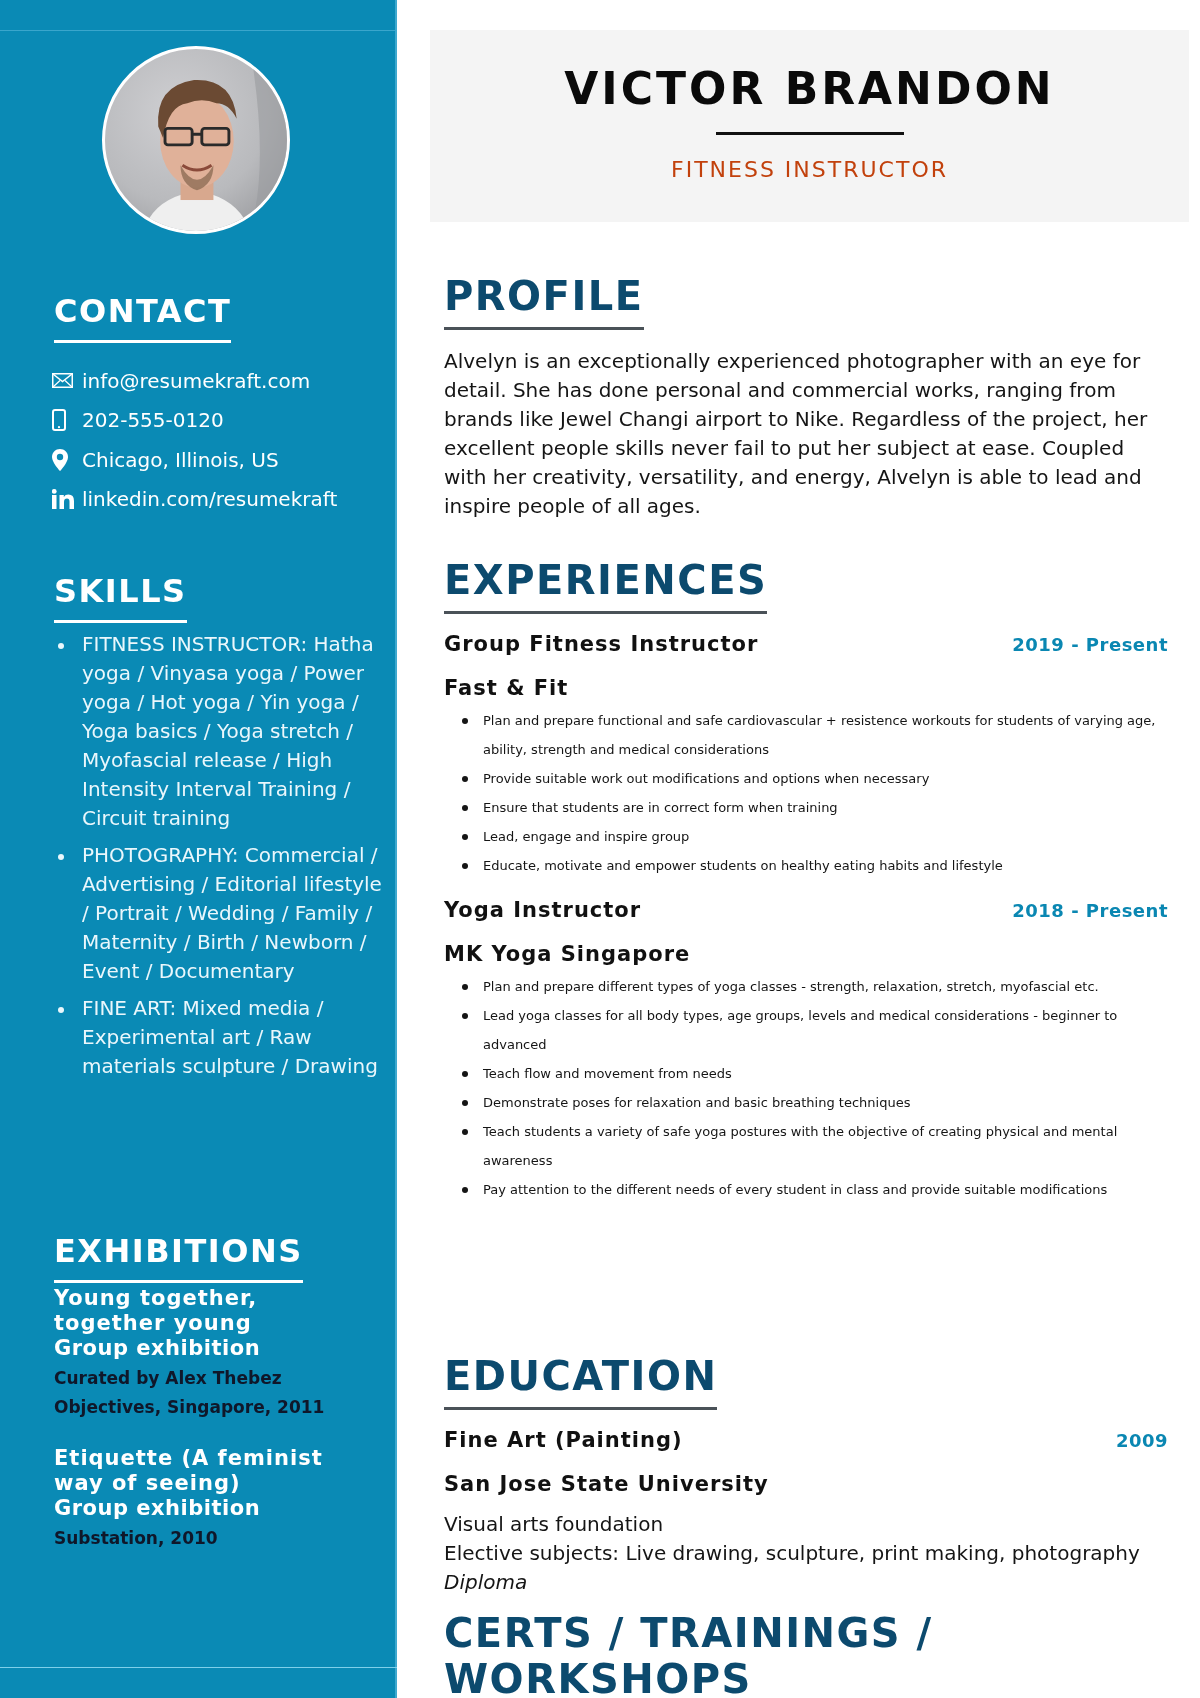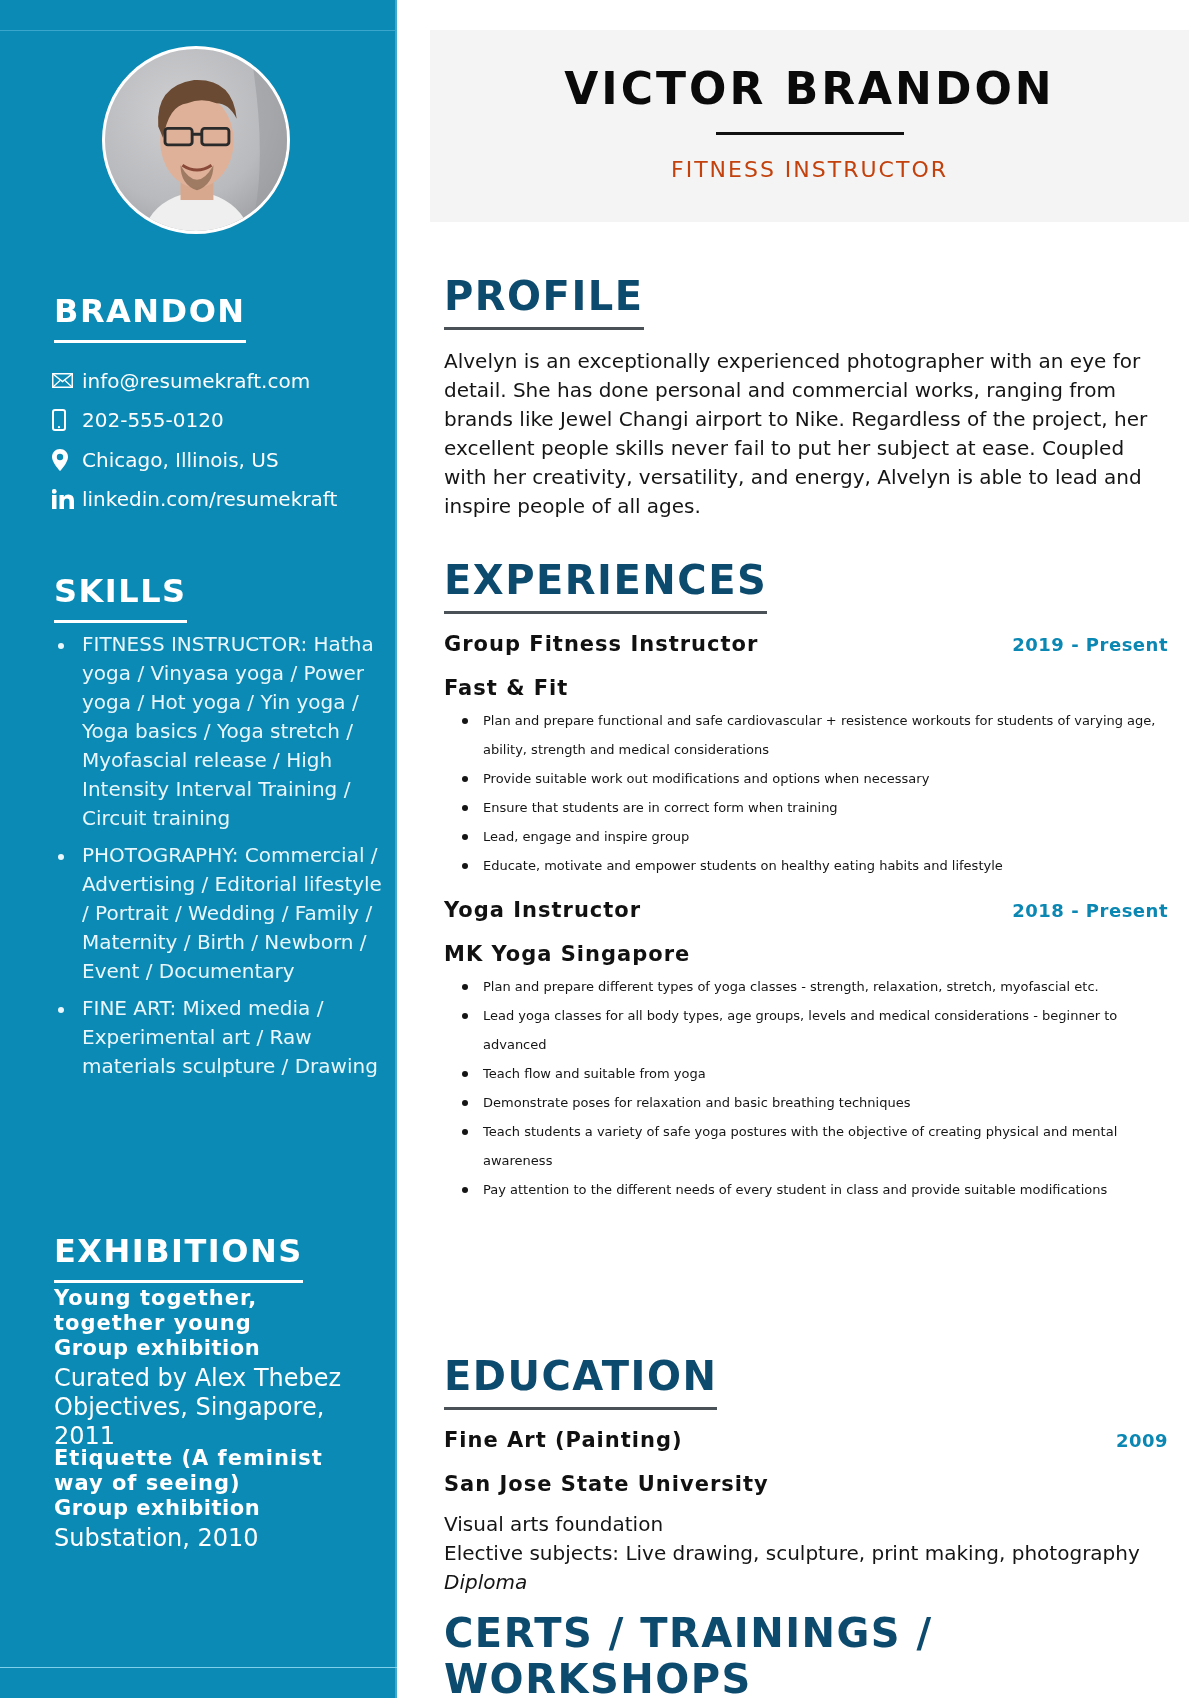--- a/index.html
+++ b/index.html
@@ -31,21 +31,21 @@
   .contact-list .ic { width: 30px; display: inline-flex; align-items: center; justify-content: flex-start; }
   .contact-list .ic svg { display: block; }
 
   .skills { position: absolute; left: 52px; top: 630px; width: 330px; list-style: none; }
   .skills li { position: relative; padding-left: 30px; font-size: 20px; line-height: 29px; color: #eaf7fc; margin-bottom: 8px; }
   .skills li::before { content: ""; position: absolute; left: 6px; top: 13px; width: 6px; height: 6px; border-radius: 50%; background: #eaf7fc; }
 
   .exhibit { position: absolute; left: 54px; width: 320px; color: #fff; }
   .exhibit .t { font-weight: bold; font-size: 21px; line-height: 25px; letter-spacing: 1px; }
   .exhibit .t2 { font-weight: bold; font-size: 21px; line-height: 24px; letter-spacing: 0.5px; }
-  .exhibit .d { font-size: 24px; line-height: 29px; color: #ffffff; margin-top: 4px; }
+  .exhibit .d { font-size: 17px; line-height: 29px; color: #0f172a; margin-top: 4px; font-weight: bold; }
 
   .header-box {
     position: absolute; left: 430px; top: 30px; width: 759px; height: 192px; background: #f4f4f4;
     text-align: center;
   }
   .header-box .name { margin-top: 33px; font-weight: bold; font-size: 44px; letter-spacing: 3px; color: #0a0a0a; }
   .header-box .name-rule { width: 188px; height: 3px; background: #111; margin: 18px auto 0; }
   .header-box .role { margin-top: 22px; font-size: 22px; letter-spacing: 2px; color: #c2410c; }
 
   .main { position: absolute; left: 444px; width: 724px; }
@@ -78,21 +78,21 @@
       <path d="M78 120 Q95 150 112 120 Q112 140 95 146 Q78 140 78 120Z" fill="#8a6a52" opacity="0.75"></path>
       <path d="M55 80 Q52 38 92 32 Q132 30 136 72 Q128 56 115 56 Q100 50 85 56 Q66 58 60 92Z" fill="#6b4a33"></path>
       <rect x="62" y="82" width="28" height="17" rx="3" fill="none" stroke="#2a2a2a" stroke-width="3"></rect>
       <rect x="100" y="82" width="28" height="17" rx="3" fill="none" stroke="#2a2a2a" stroke-width="3"></rect>
       <line x1="90" y1="88" x2="100" y2="88" stroke="#2a2a2a" stroke-width="3"></line>
       <path d="M80 120 Q95 130 110 120" fill="none" stroke="#8a4a3a" stroke-width="3"></path>
     </svg>
   </div>
 
   <h2 class="side-heading" style="top:292px;">
-    <span>BRANDON</span>
+    <span>CONTACT</span>
     <span class="rule"></span>
   </h2>
   <ul class="contact-list">
     <li>
       <span class="ic">
         <svg width="21" height="15" viewBox="0 0 21 15">
             <rect x="0.75" y="0.75" width="19.5" height="13.5" fill="none" stroke="#fff" stroke-width="1.5"></rect>
             <path d="M1 1 L10.5 8.5 L20 1" fill="none" stroke="#fff" stroke-width="1.5"></path>
             <path d="M1 14 L8 7.5 M20 14 L13 7.5" stroke="#fff" stroke-width="1.2"></path>
           </svg>
@@ -196,21 +196,21 @@
 
   <div style="margin-top:18px;">
     <div class="job-head">
       <span class="job-title">Yoga Instructor</span>
       <span class="job-date">2018 - Present</span>
     </div>
     <div class="job-org">MK Yoga Singapore</div>
     <ul class="bullets">
       <li>Plan and prepare different types of yoga classes - strength, relaxation, stretch, myofascial etc.</li>
       <li>Lead yoga classes for all body types, age groups, levels and medical considerations - beginner to advanced</li>
-      <li>Teach flow and suitable from yoga</li>
+      <li>Teach flow and movement from needs</li>
       <li>Demonstrate poses for relaxation and basic breathing techniques</li>
       <li>Teach students a variety of safe yoga postures with the objective of creating physical and mental awareness</li>
       <li>Pay attention to the different needs of every student in class and provide suitable modifications</li>
     </ul>
   </div>
 </section>
 
 <section class="main" style="top:1353px;">
   <h2 class="sec-title">
     <span>EDUCATION</span>

